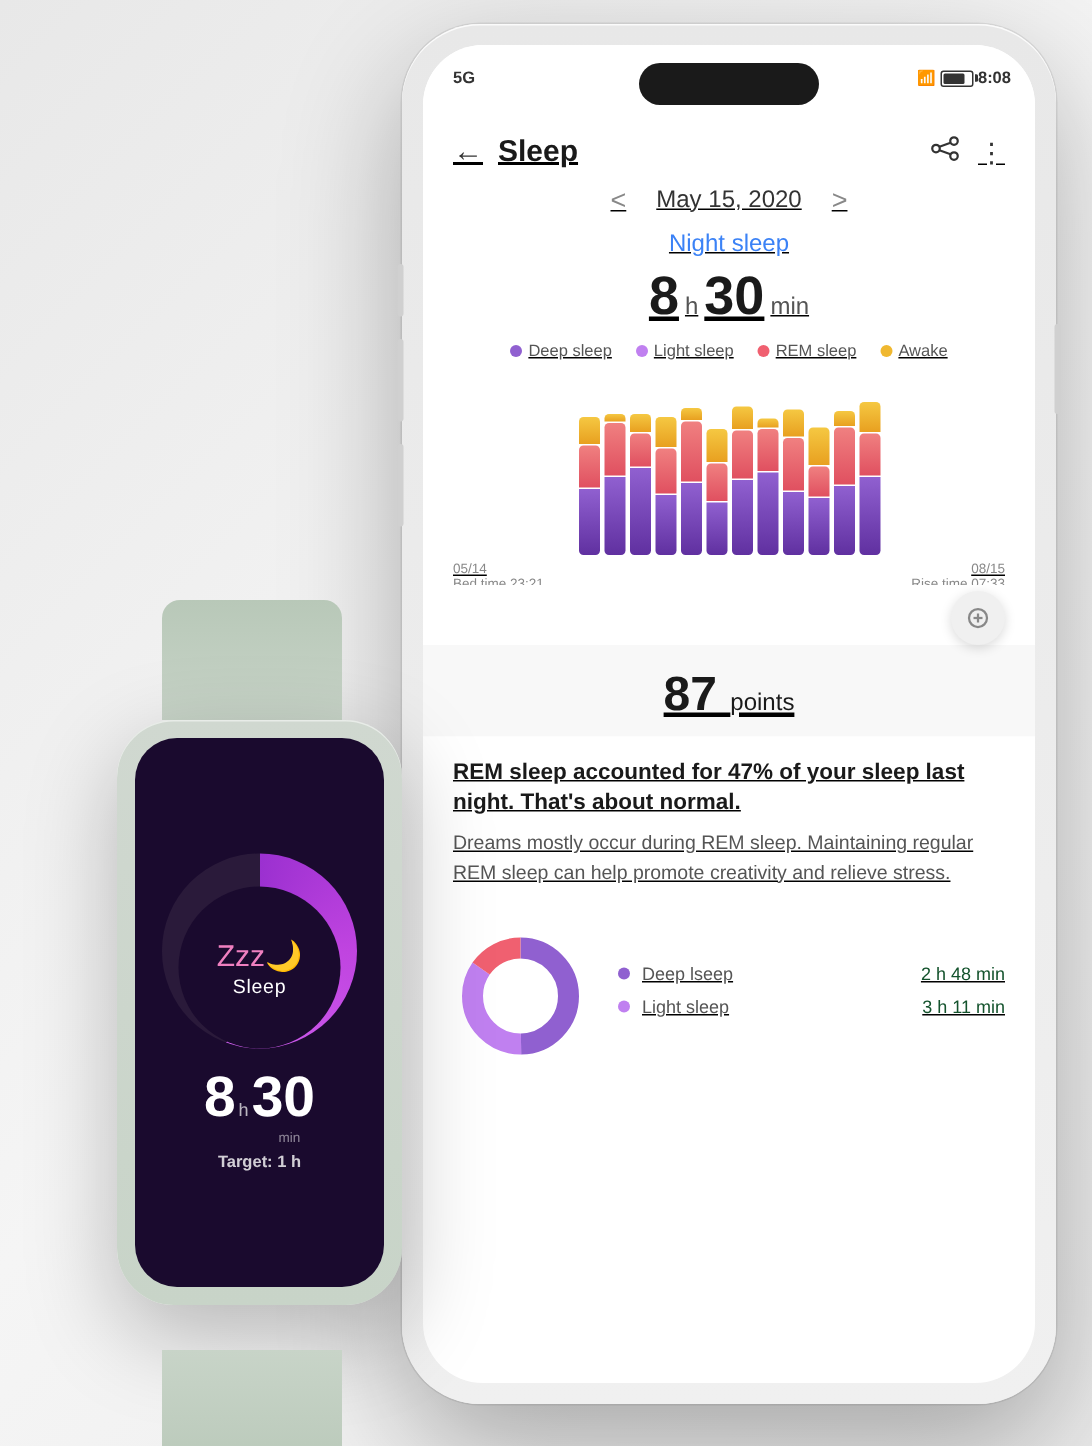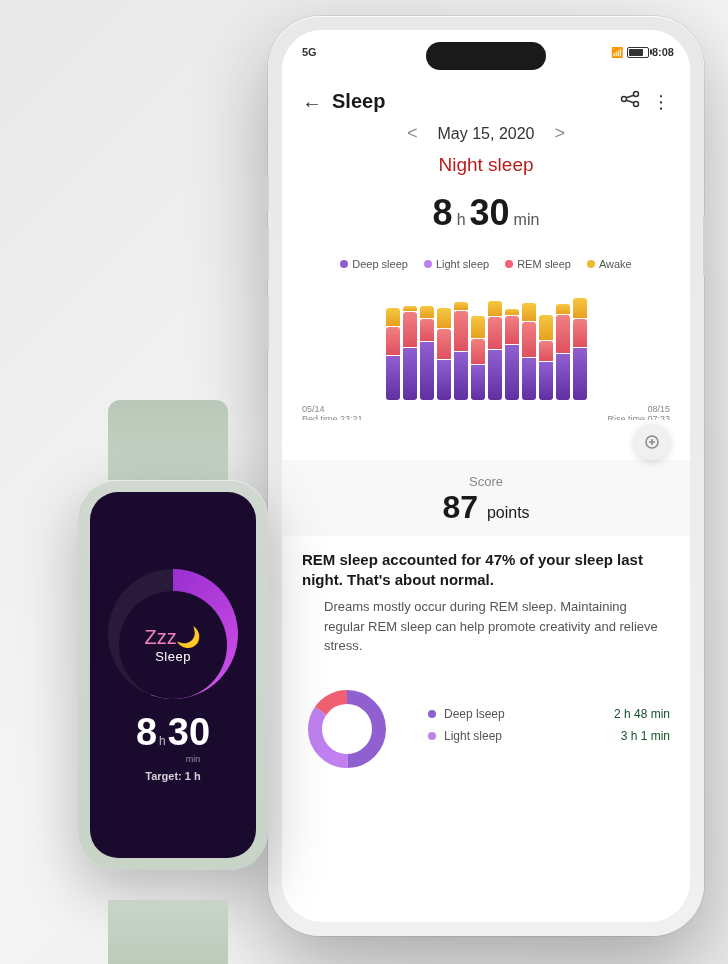--- a/index.html
+++ b/index.html
@@ -207,20 +207,21 @@
 
     .phone-screen {
       position: absolute;
       left: 14px;
       top: 14px;
       right: 14px;
       bottom: 14px;
       background: white;
       border-radius: 40px;
       overflow: hidden;
+      text-decoration: underline;
     }
 
     
     .phone-notch-area {
       height: 52px;
       background: white;
       display: flex;
       align-items: center;
       justify-content: center;
       position: relative;
@@ -368,23 +369,23 @@
 
     .date-text {
       font-size: 16px;
       color: #333;
       font-weight: 400;
     }
 
     
     .sleep-label {
       text-align: center;
-      font-size: 19px;
-      color: #b91c1c;
-      margin-bottom: 16px;
+      font-size: 16px;
+      color: #3b82f6;
+      margin-bottom: 4px;
     }
 
     .sleep-duration {
       text-align: center;
       display: flex;
       align-items: baseline;
       justify-content: center;
       gap: 4px;
       margin-bottom: 10px;
     }
@@ -408,21 +409,20 @@
       padding: 0 16px;
       margin-bottom: 10px;
     }
 
     .legend-item {
       display: flex;
       align-items: center;
       gap: 4px;
       font-size: 11px;
       color: #555;
-      margin-top: 14px;
     }
 
     .legend-dot {
       width: 8px;
       height: 8px;
       border-radius: 50%;
     }
 
     
     .sleep-chart {
@@ -532,29 +532,28 @@
       font-weight: 700;
       color: #1a1a1a;
       margin-bottom: 8px;
       line-height: 1.3;
     }
 
     .info-body {
       font-size: 13px;
       color: #555;
       line-height: 1.5;
-      margin-left: 22px;
     }
 
     
     .breakdown-section {
       padding: 14px 20px;
       display: flex;
       align-items: center;
-      gap: 36px;
+      gap: 20px;
     }
 
     .donut-chart {
       width: 90px;
       height: 90px;
       flex-shrink: 0;
     }
 
     .breakdown-list {
       flex: 1;
@@ -770,21 +769,20 @@
       <button class="toggle-btn">
         <svg width="16" height="16" viewBox="0 0 16 16" fill="none">
           <circle cx="8" cy="8" r="6" stroke="#888" stroke-width="1.5"></circle>
           <line x1="8" y1="5" x2="8" y2="11" stroke="#888" stroke-width="1.5"></line>
           <line x1="5" y1="8" x2="11" y2="8" stroke="#888" stroke-width="1.5"></line>
         </svg>
       </button>
     </div>
 
     <div class="score-section">
-      <div class="score-label">Score</div>
       <div class="score-value">
         <span>87</span>
         <span class="score-unit">points</span>
       </div>
     </div>
 
     <div class="info-section">
       <div class="info-heading">REM sleep accounted for 47% of your sleep last night. That's about normal.</div>
       <div class="info-body">Dreams mostly occur during REM sleep. Maintaining regular REM sleep can help promote creativity and relieve stress.</div>
     </div>
@@ -799,19 +797,19 @@
 
       <div class="breakdown-list">
         <div class="breakdown-item">
           <div class="breakdown-dot" style="background:#9060d0;"></div>
           <span>Deep lseep</span>
           <span class="breakdown-time">2 h 48 min</span>
         </div>
         <div class="breakdown-item">
           <div class="breakdown-dot" style="background:#c080f0;"></div>
           <span>Light sleep</span>
-          <span class="breakdown-time">3 h 1 min</span>
+          <span class="breakdown-time">3 h 11 min</span>
         </div>
       </div>
     </div>
 
   </div>
 </div>
 
 </body></html>

